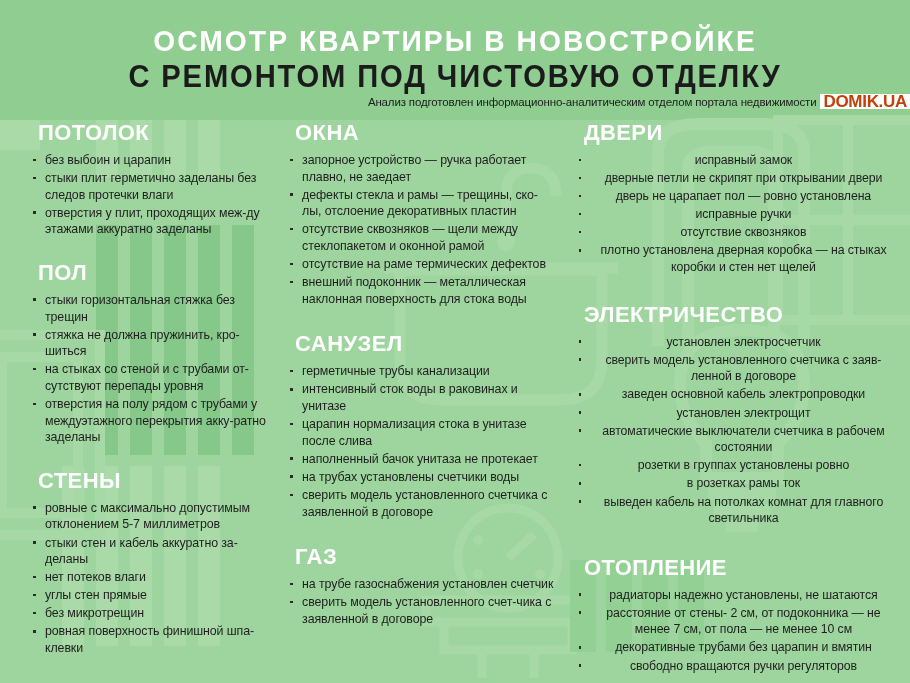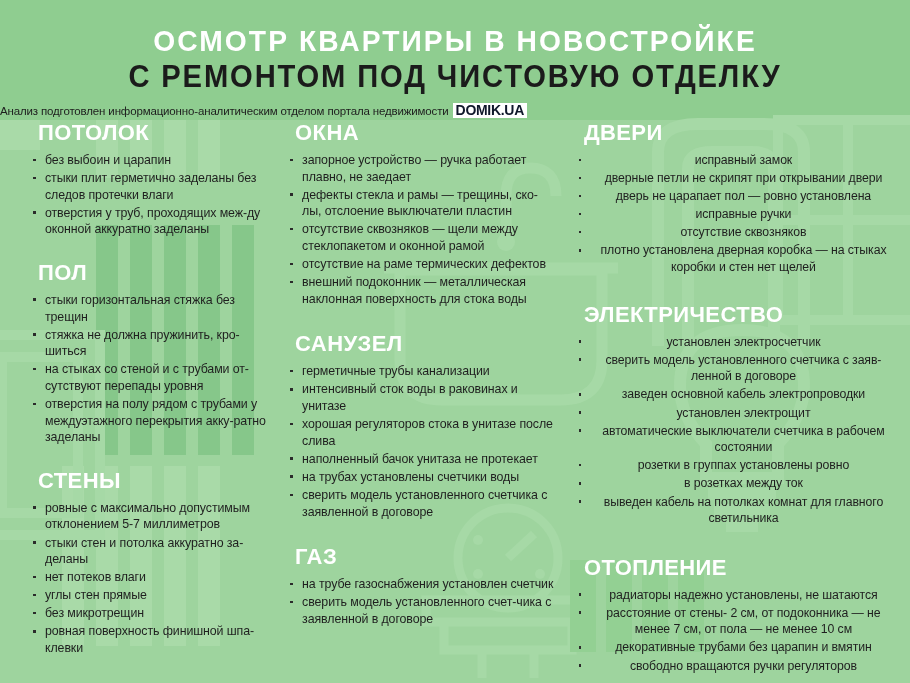--- a/index.html
+++ b/index.html
@@ -76,39 +76,39 @@
     font-family: "Liberation Sans Narrow", "Liberation Sans", sans-serif;
     font-weight: bold;
     font-size: 31px;
     line-height: 35px;
     letter-spacing: 2.0px;
     color: #1b1b1b;
     margin: 1px 0 0 0;
     transform: scaleX(0.94);
   }
   .subtitle-row {
-    margin-top: 9px;
+    margin-top: 0;
     display: flex;
-    justify-content: flex-start;
+    justify-content: flex-end;
     align-items: center;
     gap: 4px;
   }
   .subtitle {
     font-size: 11.5px;
     font-weight: normal;
     color: #1d1d1d;
     letter-spacing: -0.15px;
     white-space: nowrap;
   }
   .brand-badge {
     display: inline-block;
     background: #ffffff;
-    color: #0f172a;
+    color: #c2410c;
     font-weight: bold;
-    font-size: 14px;
+    font-size: 17px;
     letter-spacing: -0.3px;
     padding: 1px 3px 1px 3px;
     line-height: 13px;
   }
 
   
   .columns {
     position: relative;
     z-index: 2;
     display: flex;
@@ -273,62 +273,62 @@
   </div>
 
   <div class="columns">
 
     <div class="col col-1">
       <div class="section sp-ceiling">
         <div class="section-title">ПОТОЛОК</div>
         <ul class="items">
           <li>без выбоин и царапин</li>
           <li>стыки плит герметично заделаны без следов протечки влаги</li>
-          <li>отверстия у труб, проходящих меж-ду оконной аккуратно заделаны</li>
+          <li>отверстия у плит, проходящих меж-ду этажами аккуратно заделаны</li>
         </ul>
       </div>
       <div class="section sp-floor">
         <div class="section-title">ПОЛ</div>
         <ul class="items">
           <li>стыки горизонтальная стяжка без трещин</li>
           <li>стяжка не должна пружинить, кро-шиться</li>
           <li>на стыках со стеной и с трубами от-сутствуют перепады уровня</li>
           <li>отверстия на полу рядом с трубами у междуэтажного перекрытия акку-ратно заделаны</li>
         </ul>
       </div>
       <div class="section sp-walls">
         <div class="section-title">СТЕНЫ</div>
         <ul class="items">
           <li>ровные с максимально допустимым отклонением 5-7 миллиметров</li>
-          <li>стыки стен и потолка аккуратно за-деланы</li>
+          <li>стыки стен и кабель аккуратно за-деланы</li>
           <li>нет потеков влаги</li>
           <li>углы стен прямые</li>
           <li>без микротрещин</li>
           <li>ровная поверхность финишной шпа-клевки</li>
         </ul>
       </div>
     </div>
 
     <div class="col col-2">
       <div class="section sp-windows">
         <div class="section-title">ОКНА</div>
         <ul class="items">
           <li>запорное устройство — ручка работает плавно, не заедает</li>
-          <li>дефекты стекла  и рамы — трещины, ско-лы, отслоение выключатели пластин</li>
+          <li>дефекты стекла  и рамы — трещины, ско-лы, отслоение декоративных пластин</li>
           <li>отсутствие сквозняков — щели между стеклопакетом и оконной рамой</li>
           <li>отсутствие на раме термических дефектов</li>
           <li>внешний подоконник —  металлическая наклонная поверхность для стока воды</li>
         </ul>
       </div>
       <div class="section sp-bath">
         <div class="section-title">САНУЗЕЛ</div>
         <ul class="items">
           <li>герметичные трубы канализации</li>
           <li>интенсивный сток воды в раковинах и унитазе</li>
-          <li>хорошая регуляторов стока в унитазе после слива</li>
+          <li>царапин нормализация стока в унитазе после слива</li>
           <li>наполненный бачок унитаза не протекает</li>
           <li>на трубах установлены счетчики воды</li>
           <li>сверить модель установленного счетчика с заявленной в договоре</li>
         </ul>
       </div>
       <div class="section sp-gas">
         <div class="section-title">ГАЗ</div>
         <ul class="items">
           <li>на трубе газоснабжения установлен счетчик</li>
           <li>сверить модель установленного счет-чика с заявленной в договоре</li>
@@ -350,21 +350,21 @@
       </div>
       <div class="section sp-electric">
         <div class="section-title">ЭЛЕКТРИЧЕСТВО</div>
         <ul class="items">
           <li>установлен электросчетчик</li>
           <li>сверить модель установленного счетчика с заяв-ленной в договоре</li>
           <li>заведен основной кабель электропроводки</li>
           <li>установлен электрощит</li>
           <li>автоматические выключатели счетчика в рабочем состоянии</li>
           <li>розетки в группах установлены ровно</li>
-          <li>в розетках между ток</li>
+          <li>в розетках рамы ток</li>
           <li>выведен кабель на потолках комнат для главного светильника</li>
         </ul>
       </div>
       <div class="section sp-heating">
         <div class="section-title">ОТОПЛЕНИЕ</div>
         <ul class="items">
           <li>радиаторы надежно установлены, не шатаются</li>
           <li>расстояние от стены- 2 см, от подоконника — не менее 7 см, от пола — не менее 10 см</li>
           <li>декоративные трубами без царапин и вмятин</li>
           <li>свободно вращаются ручки регуляторов</li>

